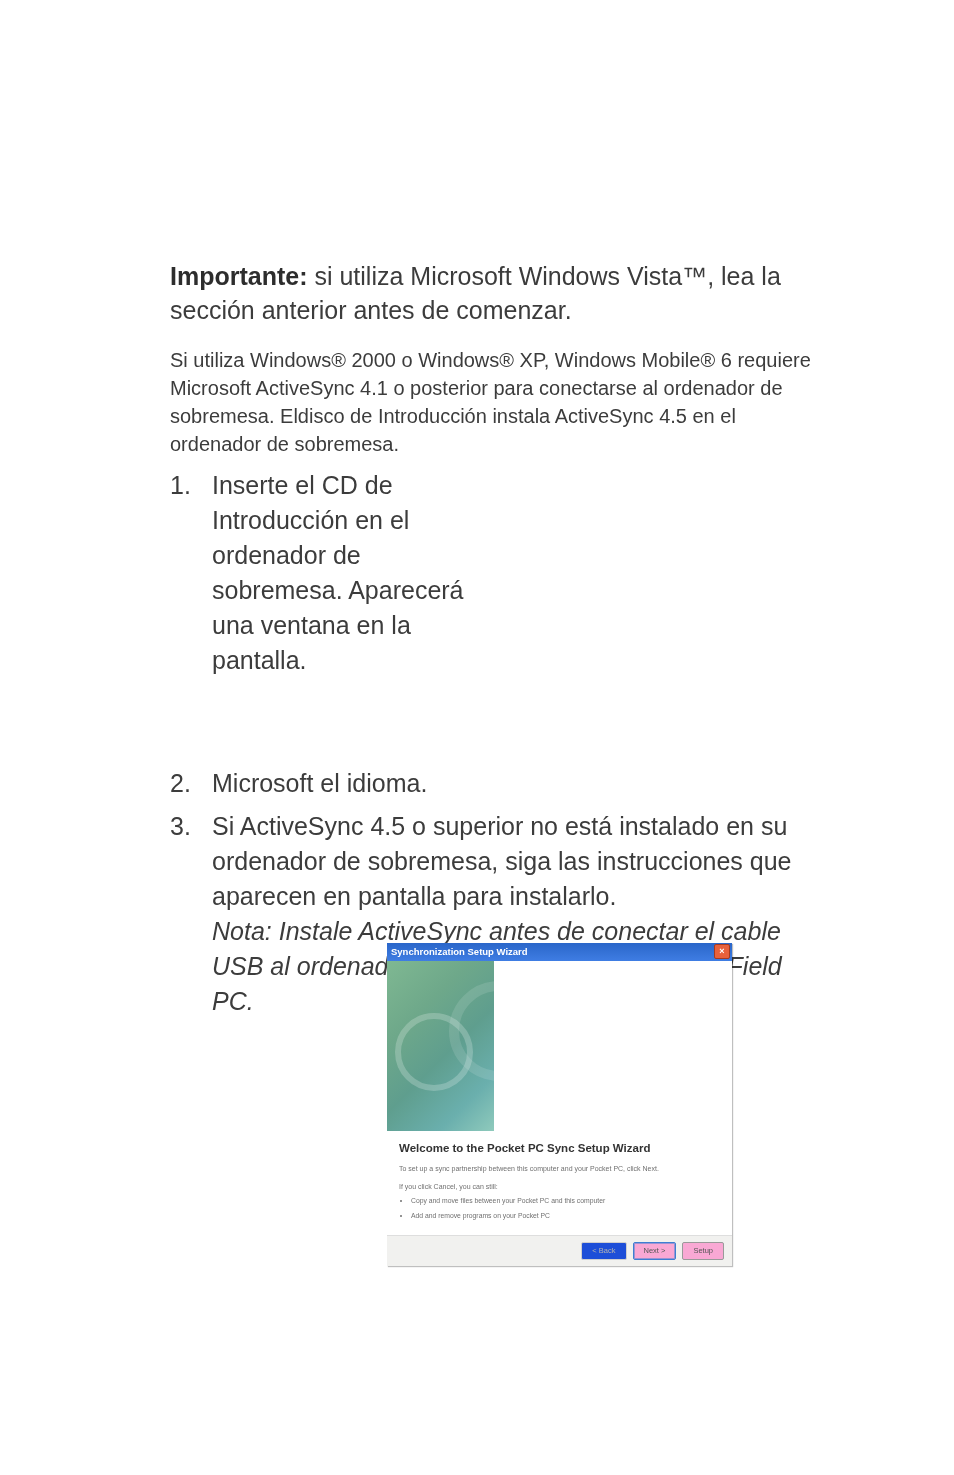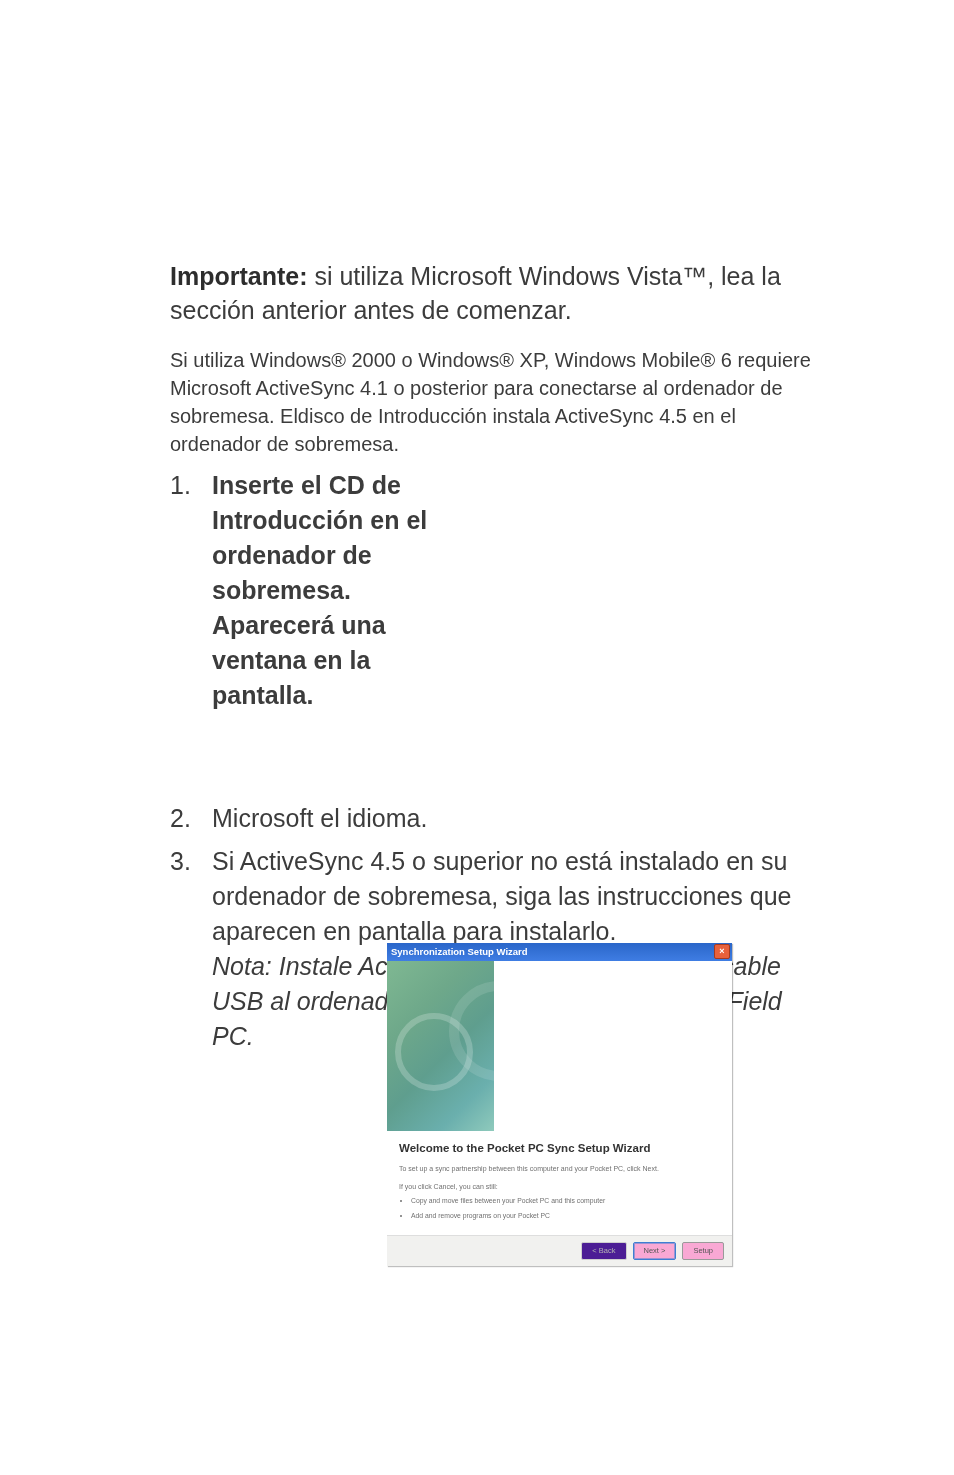--- a/index.html
+++ b/index.html
@@ -47,21 +47,20 @@
   }
   .ol-num {
     width: 42px;
     flex: 0 0 42px;
   }
   .ol-body {
     flex: 1;
   }
   .item1-text {
     max-width: 260px;
-    font-weight: bold;
   }
   .note-italic {
     font-style: italic;
   }
 
   
   .wizard {
     position: absolute;
     top: 475px;
     right: 92px;
@@ -181,21 +180,21 @@
     background: #f9a8d4;
     font-size: 7.5px;
     color: #555;
     padding: 0 10px;
     display: flex;
     align-items: center;
   }
   .wiz-btn.disabled {
     color: #b4b4b4;
     border-color: #cfcfcf;
-    background: #4c1d95;
+    background: #1d4ed8;
   }
   .wiz-btn.primary {
     border-color: #3e7ed2;
     box-shadow: 0 0 0 1px rgba(62,126,210,0.5) inset;
   }
 </style>
 </head>
 <body>
 
 <div class="page">

